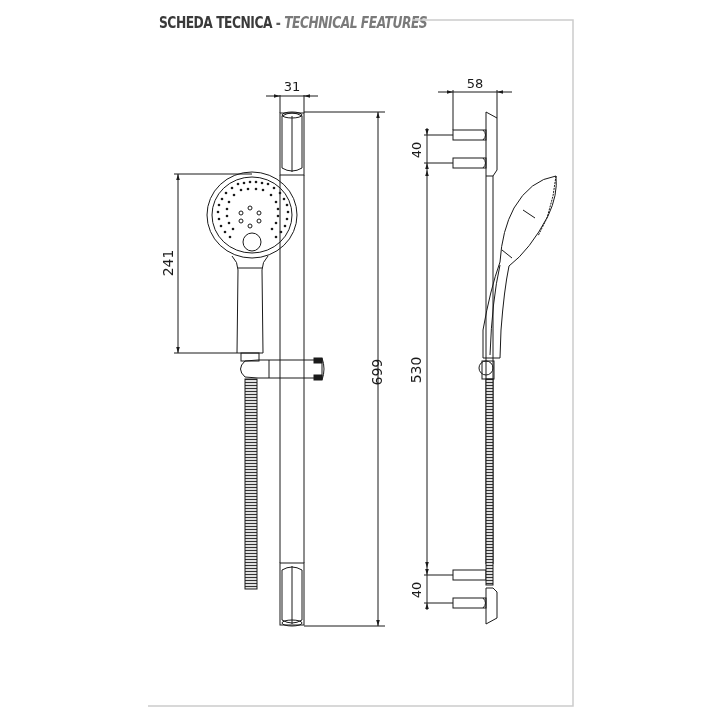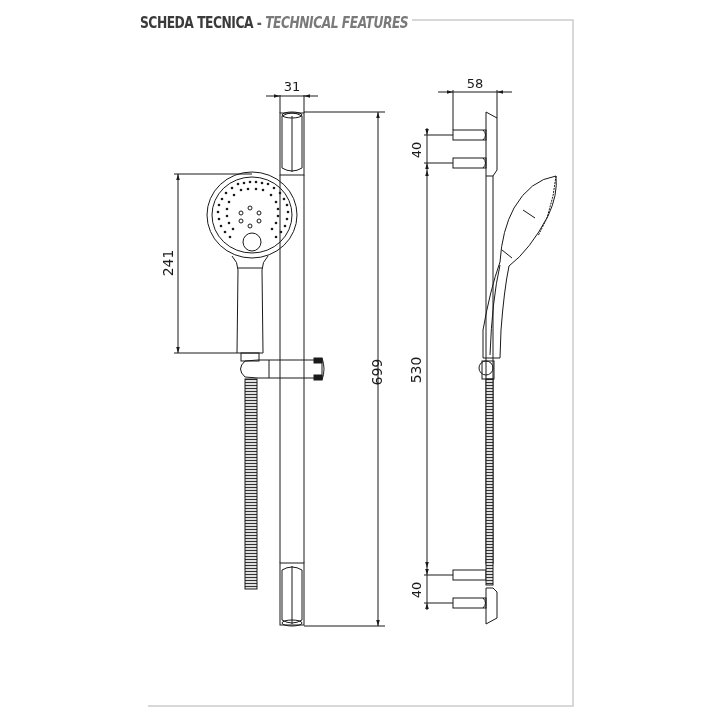--- a/index.html
+++ b/index.html
@@ -1,17 +1,17 @@
 <!DOCTYPE html>
 <html><head>
   <meta charset="utf-8">
   <style>
     html, body { margin: 0; padding: 0; background: #ffffff; }
     body { width: 720px; height: 720px; position: relative; overflow: hidden; font-family: "DejaVu Sans", sans-serif; }
-    .header { position: absolute; left: 140px; top: 11px; height: 24px; display: flex; align-items: center; white-space: nowrap; }
+    .header { position: absolute; left: 159px; top: 11px; height: 24px; display: flex; align-items: center; white-space: nowrap; }
     .h-main { font-family: "DejaVu Sans", sans-serif; font-weight: bold; font-size: 15px; color: #3a3a3a; letter-spacing: -0.6px; transform: scaleX(0.82); transform-origin: left center; display: inline-block; }
     .frame { position: absolute; left: 0; top: 0; }
     svg text { font-family: "DejaVu Sans", sans-serif; }
   </style>
 </head>
 <body>
 
 <div class="header">
   <span class="h-main">
     <span style="color:#3a3a3a">SCHEDA TECNICA</span><span style="color:#5a5a5a"> - </span><span style="color:#7a7a7a;font-style:italic">TECHNICAL FEATURES</span>

